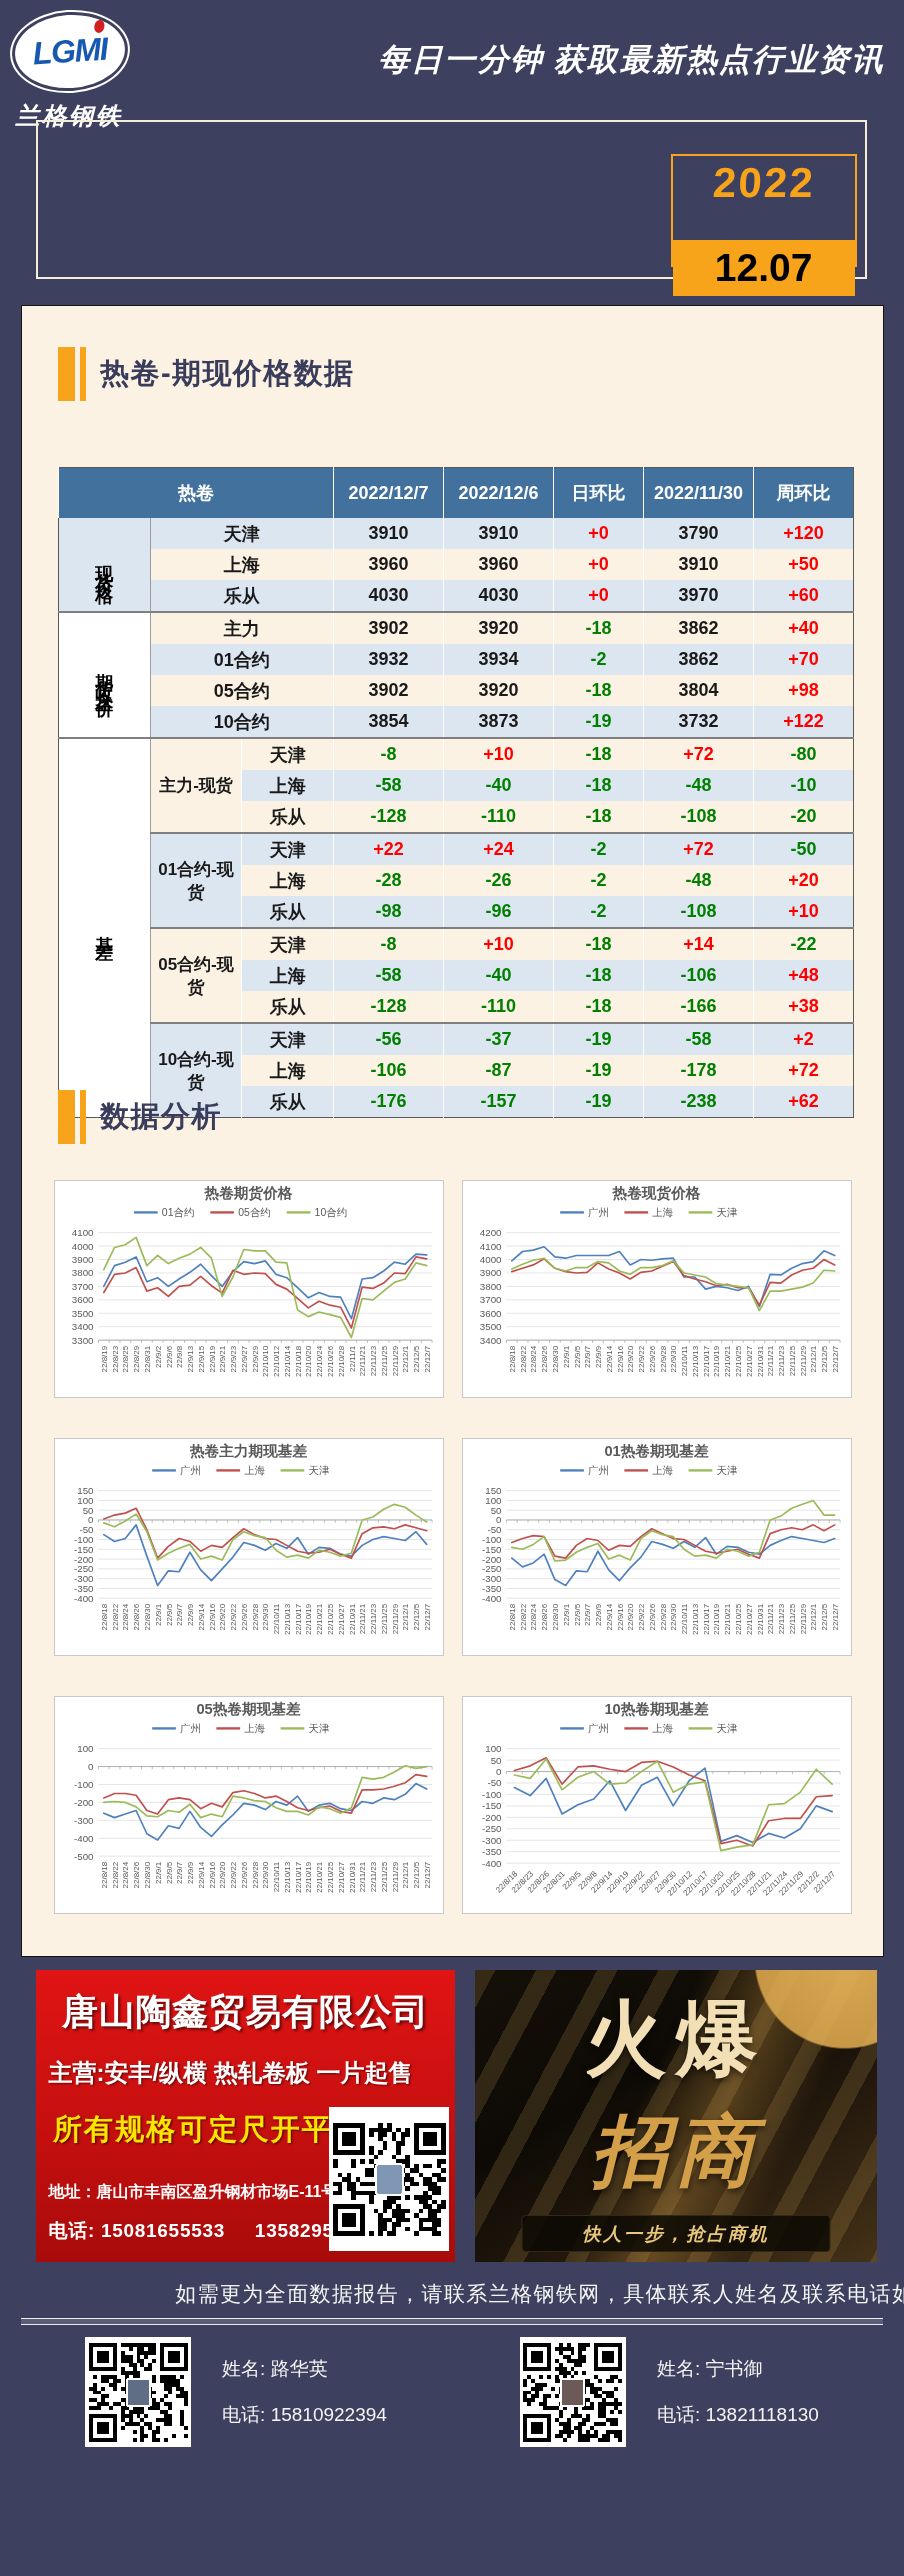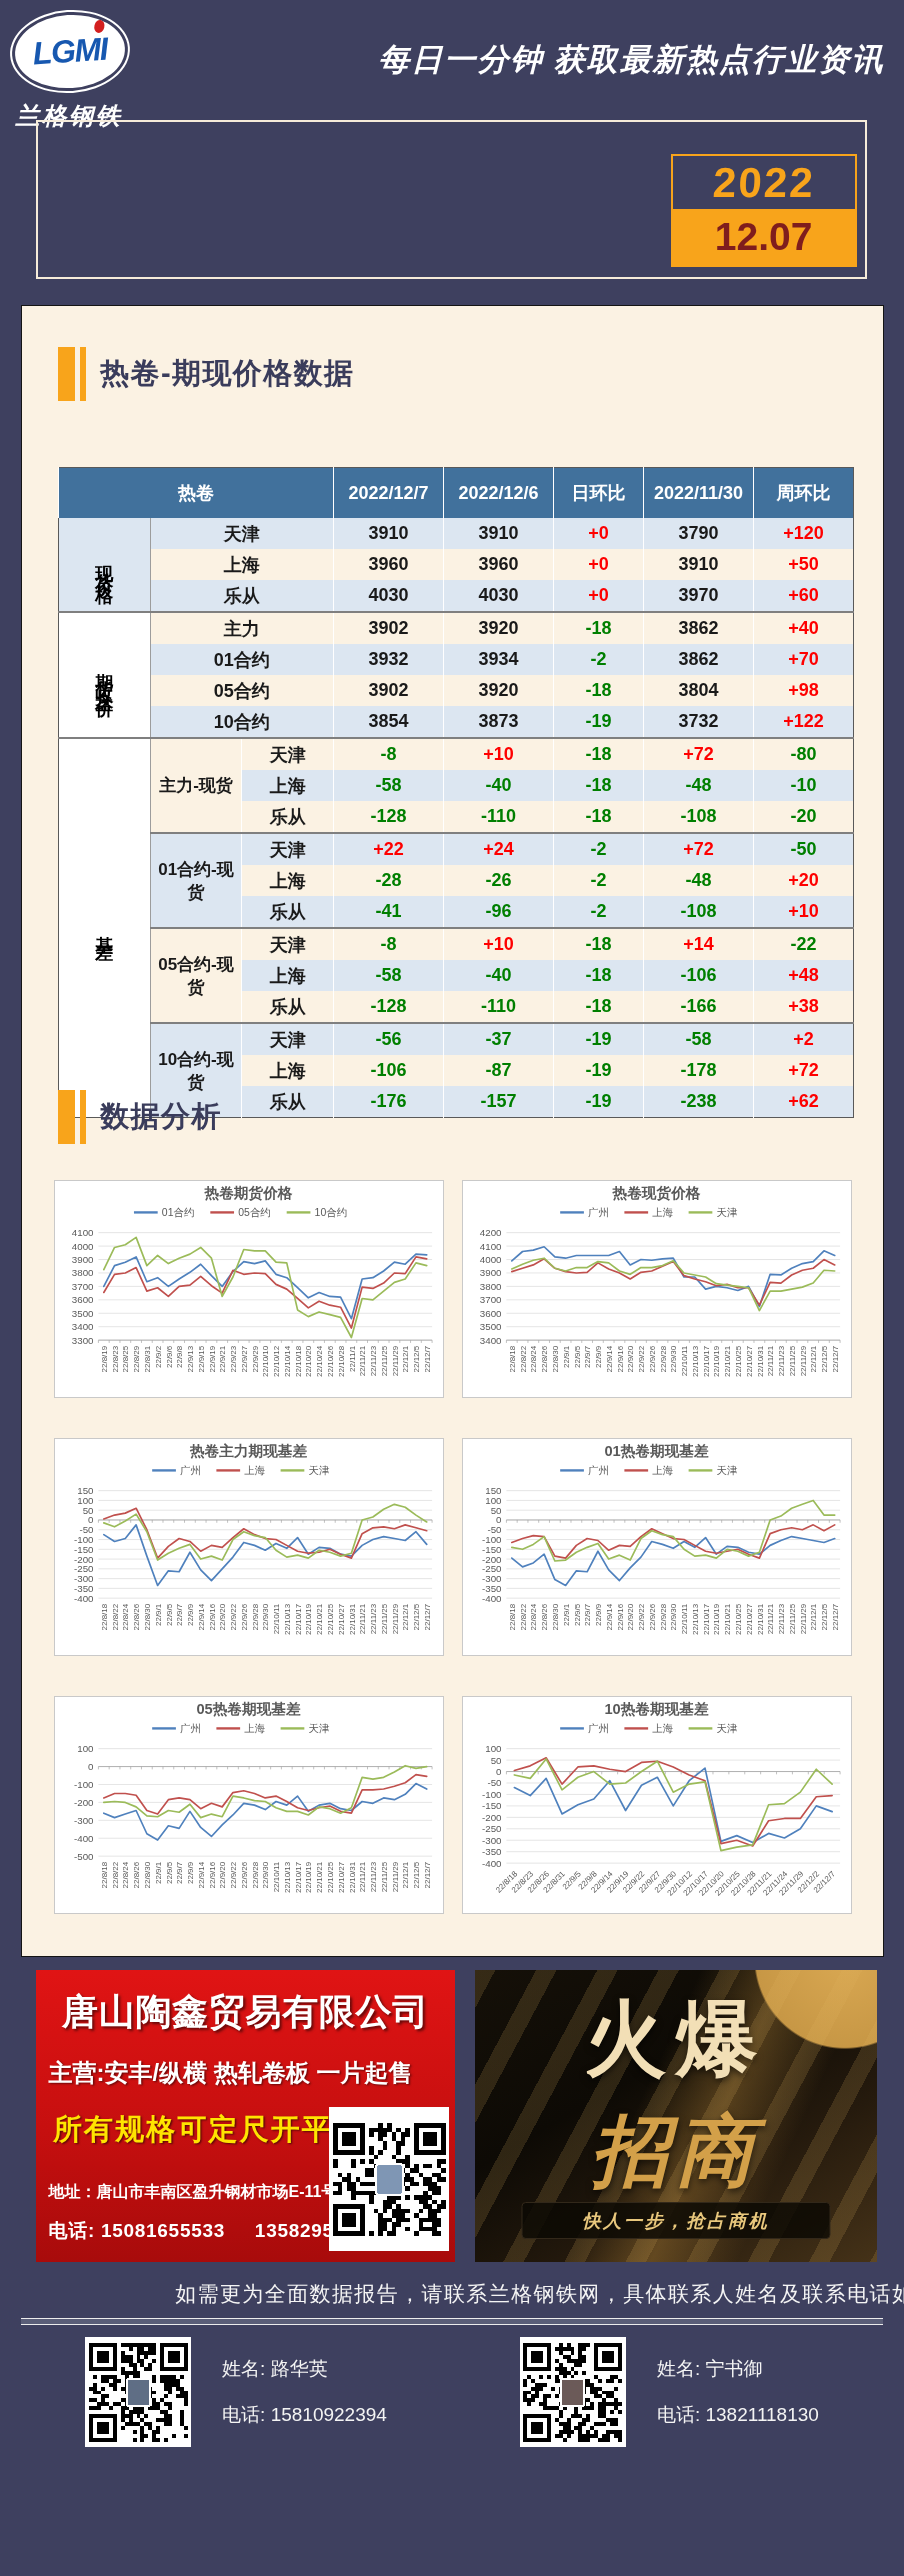--- a/index.html
+++ b/index.html
@@ -15,21 +15,21 @@
   .logo-cn{margin-top:11.2px;font:italic 700 24px "Liberation Serif",serif;color:#fff;letter-spacing:2.8px;}
   .slogan{position:absolute;right:19.5px;top:39px;font:italic 700 31px "Liberation Serif",serif;color:#fff;letter-spacing:2.1px;}
   
   .title-box{position:absolute;left:36px;top:120px;width:827px;height:155px;border:2.1px solid #F6ECDA;}
   .main-title{position:absolute;left:105px;top:50%;transform:translateY(-50%);width:552px;text-align:center;
               font:400 53px "Liberation Serif",serif;color:#fff;letter-spacing:5.6px;}
   .date-badge{position:absolute;right:8.4px;top:32px;width:182px;height:109px;border:2.1px solid #F8A41B;}
   .date-year{height:53px;display:flex;align-items:center;justify-content:center;
              font:900 42px "Liberation Sans",sans-serif;color:#F8A41B;letter-spacing:2.1px;transform:skewX(-3deg);}
   .date-day{height:56px;background:#F8A41B;display:flex;align-items:center;justify-content:center;
-            font:900 39px "Liberation Sans",sans-serif;color:#7f1d1d;}
+            font:900 39px "Liberation Sans",sans-serif;color:#000000;margin-top:31px;}
   
   .panel{position:absolute;left:21px;top:305px;width:861px;height:1650px;background:#FBF2E3;border:1.4px solid #141414;}
   .sec-title{position:absolute;left:36px;display:flex;align-items:center;height:56px;}
   .sec-title .bar-a{width:17px;height:54px;background:#F8A41B;}
   .sec-title .bar-b{width:6.3px;height:54px;background:#F8A41B;margin-left:4.9px;}
   .sec-title h2{margin:0 0 0 14px;font:900 29px "Liberation Sans",sans-serif;color:#3A3C5B;letter-spacing:1.4px;}
   
   .tbl-wrap{position:absolute;left:36px;top:161px;width:789px;}
   table.price{border-collapse:collapse;width:100%;table-layout:fixed;border:1.4px solid #595959;padding-left:20px;}
   table.price th{background:#41719C;color:#fff;font-size:18px;font-weight:700;height:50px;
@@ -67,21 +67,21 @@
             background:
               radial-gradient(circle at 92% -4%, #d9a852 0, #c79745 89px, rgba(217,168,82,0) 91px),
               linear-gradient(115deg, rgba(0,0,0,0) 42%, rgba(190,140,60,.38) 58%, rgba(0,0,0,0) 74%),
               linear-gradient(150deg,#151008 0%,#0d0a05 38%,#251a0d 68%,#453218 100%);}
   .ad-promo::before{content:"";position:absolute;inset:0;
             background:repeating-linear-gradient(118deg, rgba(226,181,96,.16) 0 18px, rgba(0,0,0,0) 18px 54px);}
   .adp-big1{position:relative;margin:15.4px 0 0 0;text-align:center;font:900 82px "Liberation Sans",sans-serif;
             color:#f2dfb6;letter-spacing:9.8px;text-shadow:0 2.8px 7px rgba(0,0,0,.6);}
   .adp-big2{position:relative;margin:4.2px 0 0 0;text-align:center;font:italic 900 78px "Liberation Sans",sans-serif;
             color:#d3a049;letter-spacing:7px;text-shadow:0 2.8px 7px rgba(0,0,0,.6);}
-  .adp-bar{position:absolute;left:50%;transform:translateX(-50%);bottom:23px;width:307px;height:35px;
+  .adp-bar{position:absolute;left:50%;transform:translateX(-50%);bottom:10px;width:307px;height:35px;
            background:rgba(12,9,4,.85);border:0.7px solid #32281a;border-radius:4.2px;
            display:flex;align-items:center;justify-content:center;}
   .adp-bar span{font:italic 700 18px "Liberation Sans",sans-serif;color:#e9c87d;letter-spacing:2.8px;}
   
   .foot-notice{position:absolute;left:0;top:2280px;width:100%;text-align:right;
                font:400 21px "Liberation Sans",sans-serif;color:#f4f4f4;letter-spacing:1.4px;margin-left:40px;}
   .foot-line{position:absolute;left:21px;top:2318px;width:862px;height:4.9px;
              border-top:1.4px solid #ececec;border-bottom:1.4px solid #ececec;background:#5a5e78;}
   .contacts{position:absolute;left:0;top:2337px;width:904px;display:flex;justify-content:center;gap:133px;}
   .contact{display:flex;gap:31px;}
@@ -227,21 +227,21 @@
             <tr>
               <td class="lbl">上海</td>
               <td class="down">-28</td>
               <td class="down">-26</td>
               <td class="down">-2</td>
               <td class="down">-48</td>
               <td class="up">+20</td>
             </tr>
             <tr class="alt">
               <td class="lbl">乐从</td>
-              <td class="down">-41</td>
+              <td class="down">-98</td>
               <td class="down">-96</td>
               <td class="down">-2</td>
               <td class="down">-108</td>
               <td class="up">+10</td>
             </tr>
             <tr class="sep">
               <td class="sublbl" rowspan="3">05合约-现货</td>
               <td class="lbl">天津</td>
               <td class="down">-8</td>
               <td class="up">+10</td>

